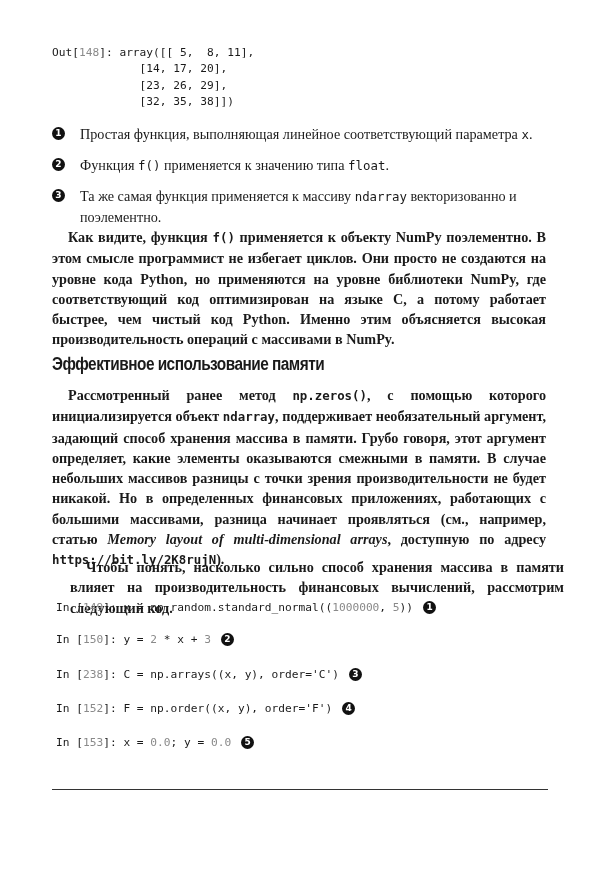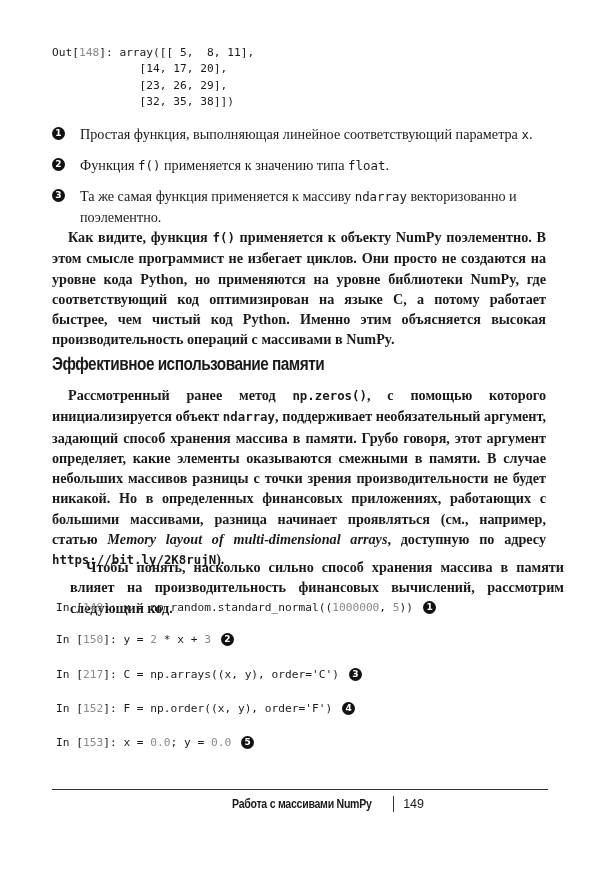--- a/index.html
+++ b/index.html
@@ -69,27 +69,22 @@
 
   <p class="para p2 serif" style="margin:0"><span>Рассмотренный ранее метод </span><span class="code-inline">np.zeros()</span><span>, с помощью которого инициализируется объект </span><span class="code-inline">ndarray</span><span>, поддерживает необязательный аргумент, задающий способ хранения массива в памяти. Грубо говоря, этот аргумент определяет, какие элементы оказываются смежными в памяти. В случае небольших массивов разницы с точки зрения производительности не будет никакой. Но в определенных финансовых приложениях, работающих с большими массивами, разница начинает проявляться (см., например, статью </span><em>Memory layout of multi-dimensional arrays</em><span>, доступную по адресу </span><span class="code-inline">https://bit.ly/2K8rujN</span><span>).</span></p>
 
   <p class="para p3 serif" style="margin:18px">Чтобы понять, насколько сильно способ хранения массива в памяти влияет на производительность финансовых вычислений, рассмотрим следующий код.</p>
 
   <div class="code-lines mono">
     <div class="code-line" style="top:0px"><span>In [</span><span class="num">149</span><span>]: </span><span>x = np.random.standard_normal((</span><span class="num">1000000</span><span>, </span><span class="num">5</span><span>))</span><span class="marker">1</span></div>
 
     <div class="code-line" style="top:32px"><span>In [</span><span class="num">150</span><span>]: </span><span>y = </span><span class="num">2</span><span> * x + </span><span class="num">3</span><span></span><span class="marker">2</span></div>
 
-    <div class="code-line" style="top:67px"><span>In [</span><span class="num">217</span><span>]: </span><span>C = np.arrays((x, y), order='C')</span><span class="marker">3</span></div>
+    <div class="code-line" style="top:67px"><span>In [</span><span class="num">238</span><span>]: </span><span>C = np.arrays((x, y), order='C')</span><span class="marker">3</span></div>
 
     <div class="code-line" style="top:101px"><span>In [</span><span class="num">152</span><span>]: </span><span>F = np.order((x, y), order='F')</span><span class="marker">4</span></div>
 
     <div class="code-line" style="top:135px"><span>In [</span><span class="num">153</span><span>]: </span><span>x = </span><span class="num">0.0</span><span>; y = </span><span class="num">0.0</span><span class="marker">5</span></div>
   </div>
 
   <div class="footer-rule"></div>
-  <div class="footer">
-    <span class="footer-title">Работа с массивами NumPy</span>
-    <span class="footer-sep"></span>
-    <span class="footer-page">149</span>
-  </div>
 
 </div>
 
 </body></html>

